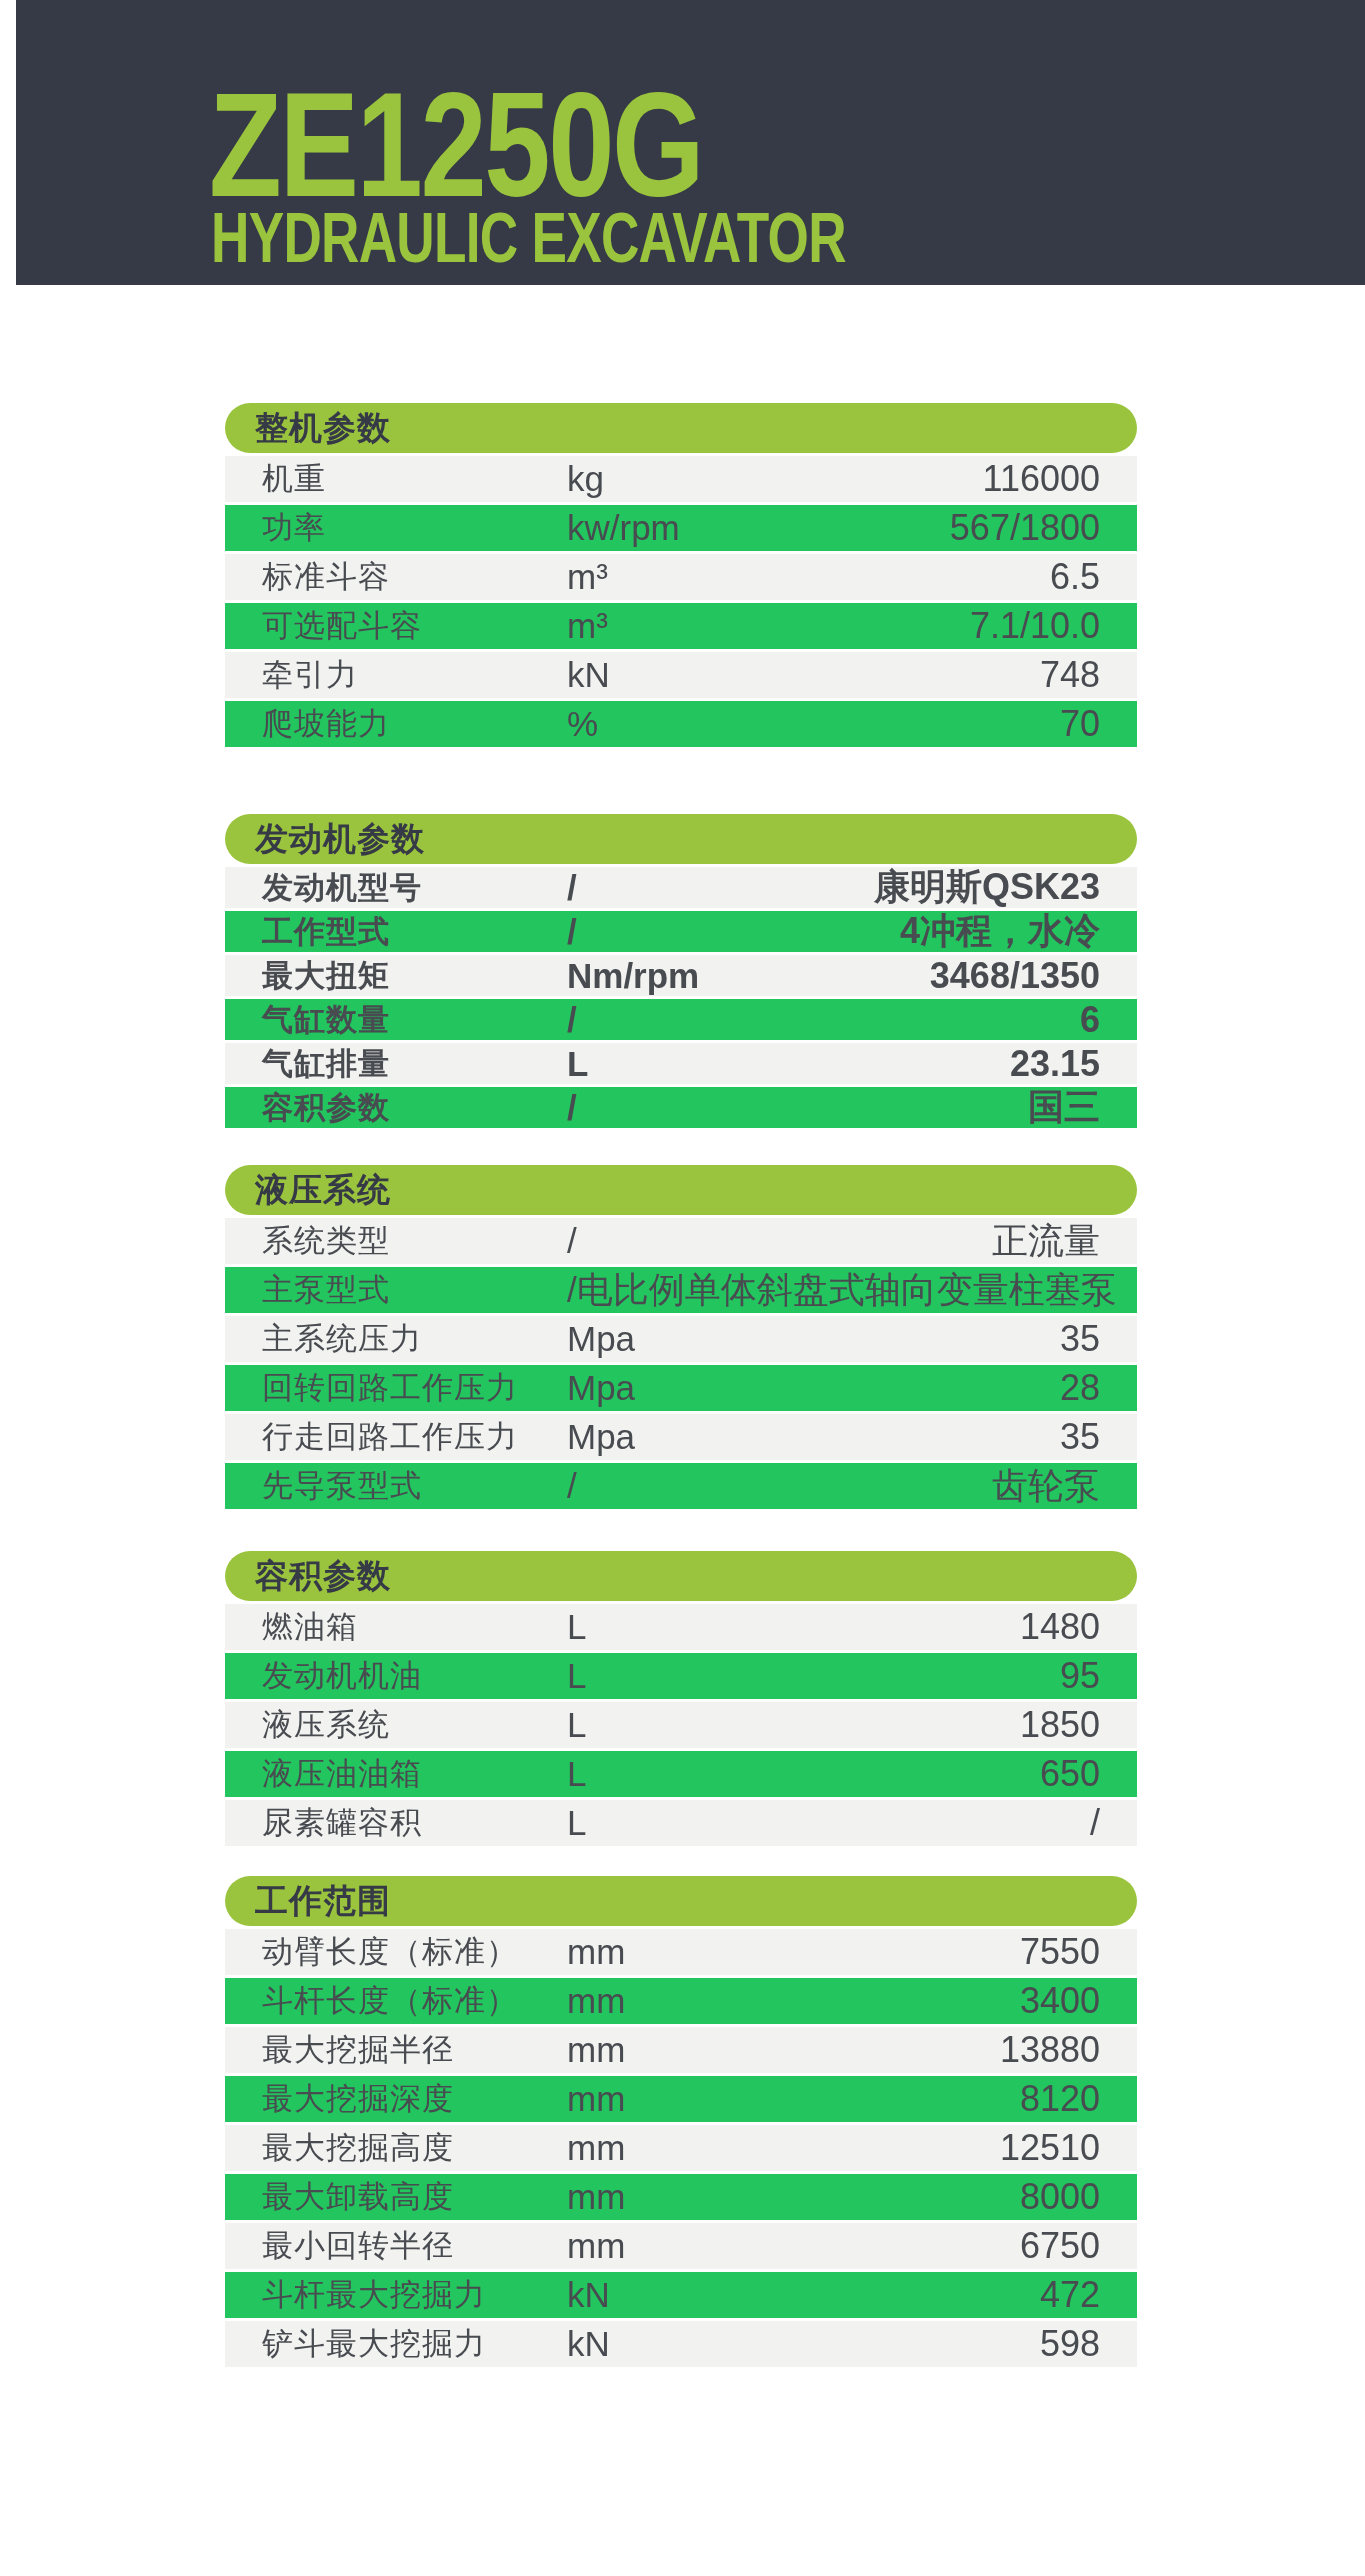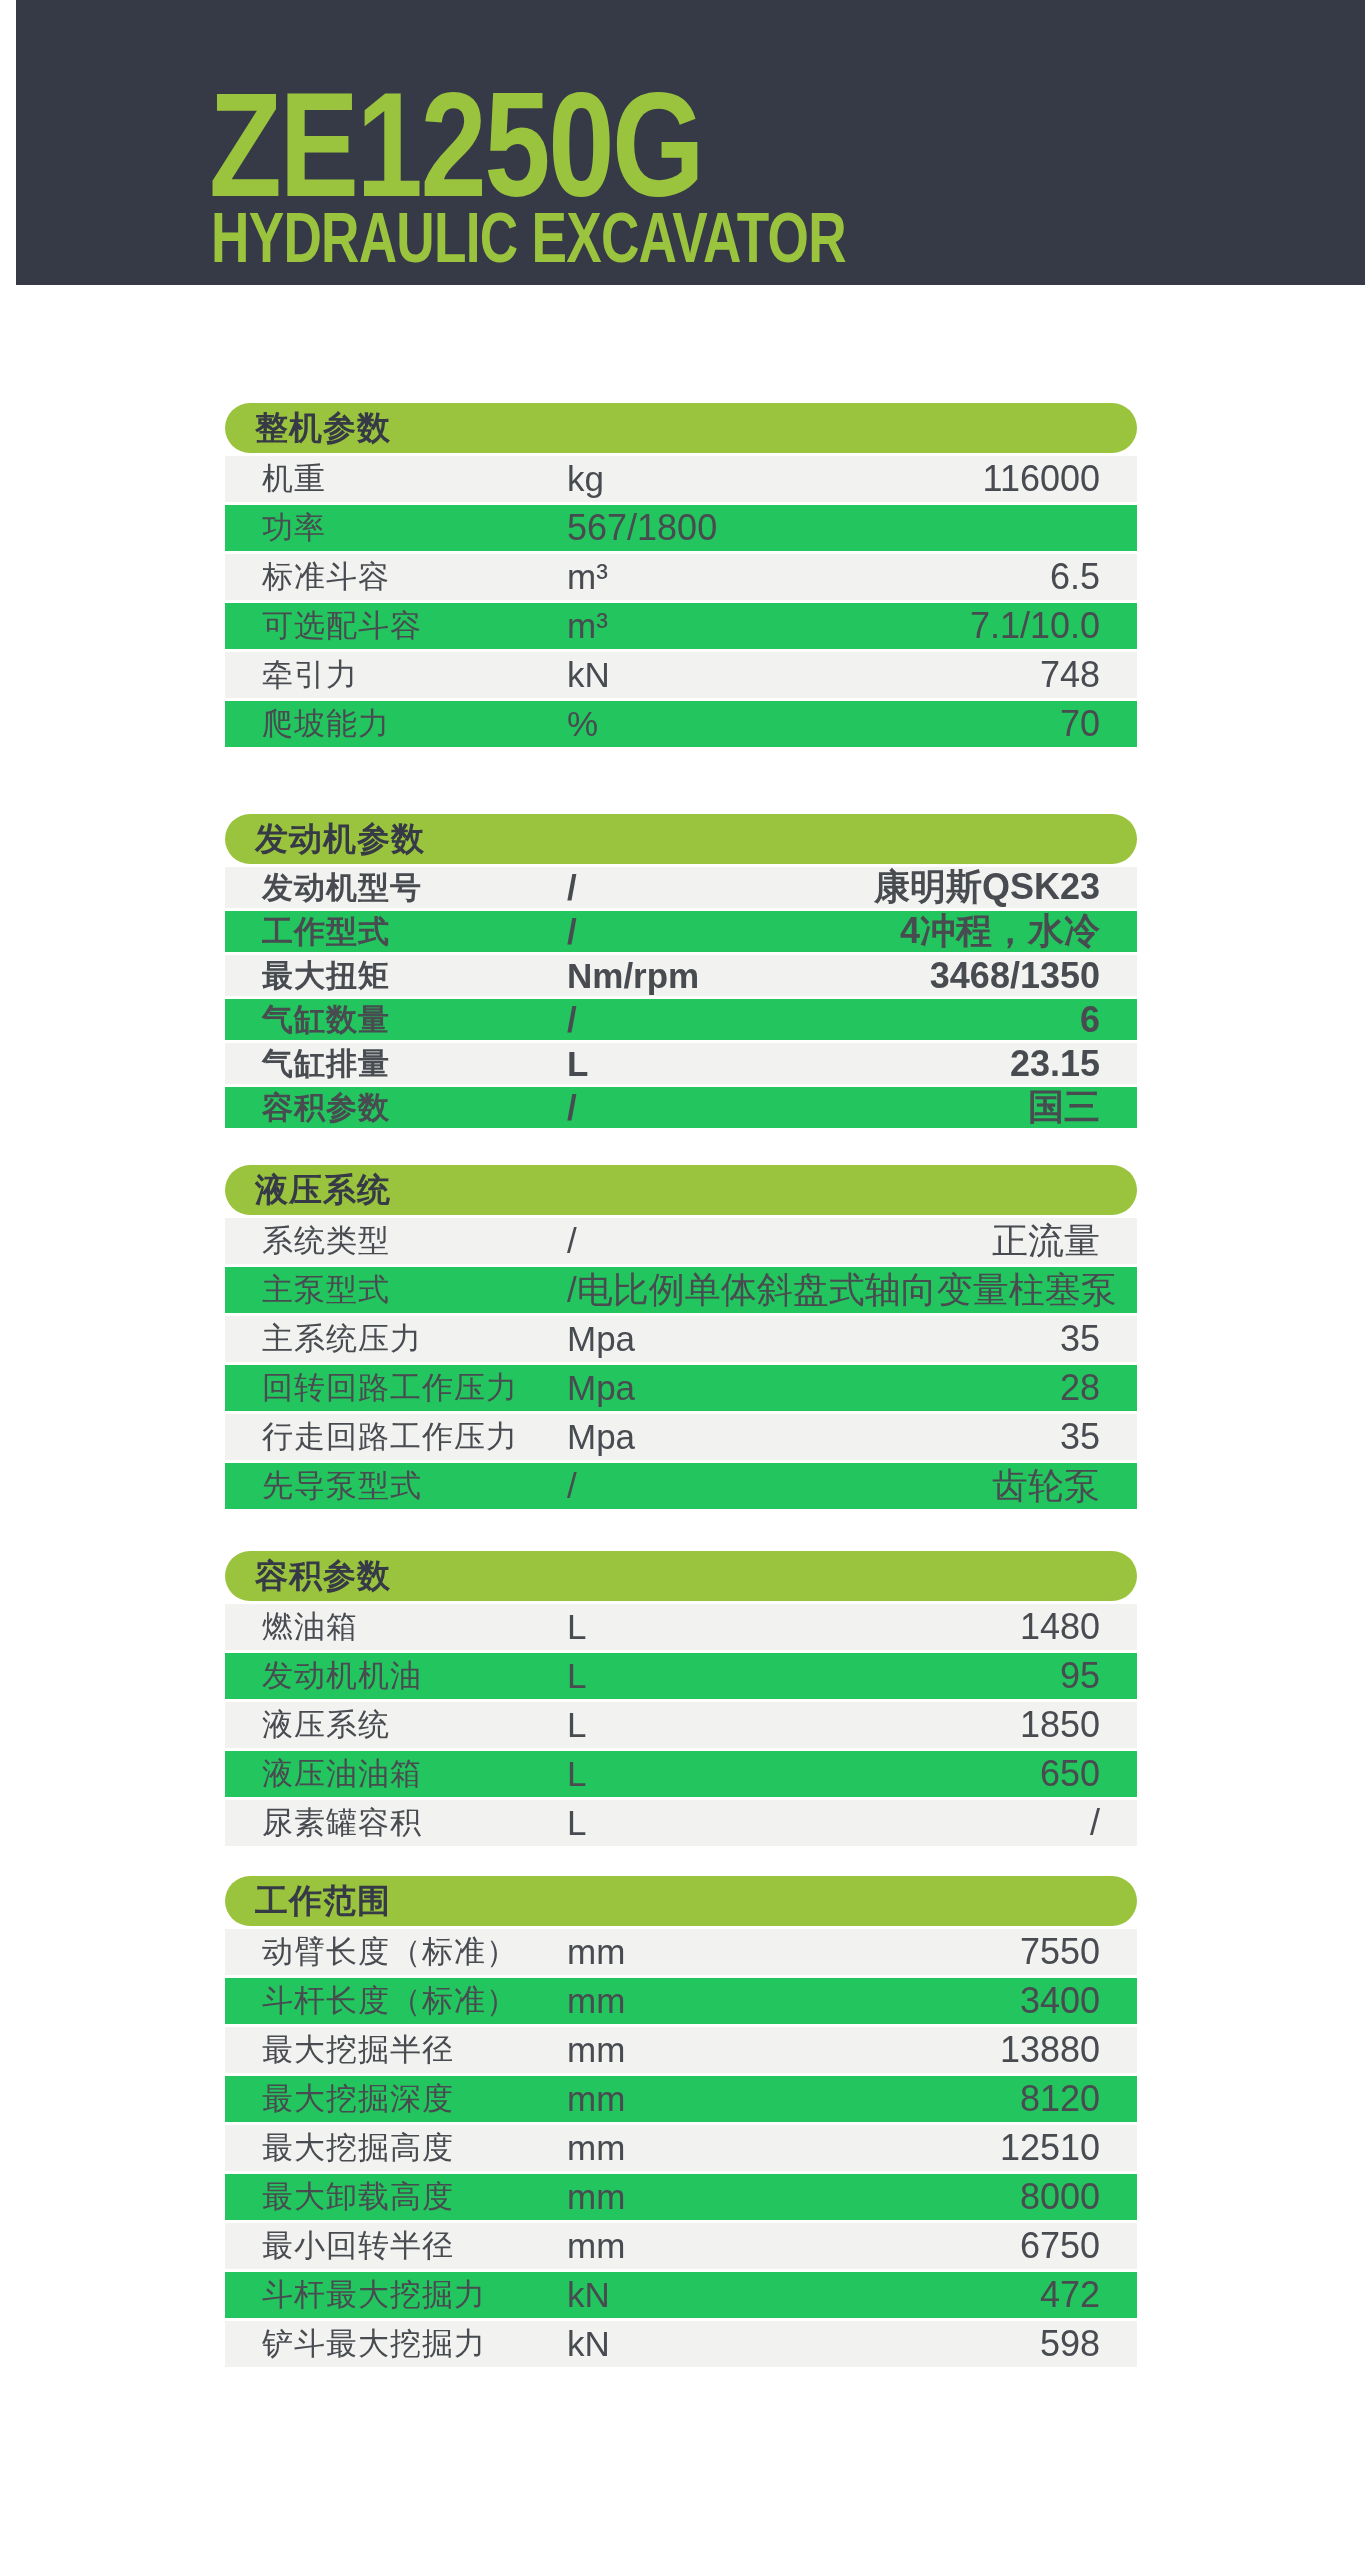--- a/index.html
+++ b/index.html
@@ -70,20 +70,21 @@
 
   <section class="tbl" style="top:403px">
     <div class="band">整机参数</div>
     <div class="row">
       <span class="lbl">机重</span>
       <span class="unit">kg</span>
       <span class="val">116000</span>
     </div>
     <div class="row">
       <span class="lbl">功率</span>
+      <span class="unit">kw/rpm</span>
       <span class="val">567/1800</span>
     </div>
     <div class="row">
       <span class="lbl">标准斗容</span>
       <span class="unit">m³</span>
       <span class="val">6.5</span>
     </div>
     <div class="row">
       <span class="lbl">可选配斗容</span>
       <span class="unit">m³</span>

